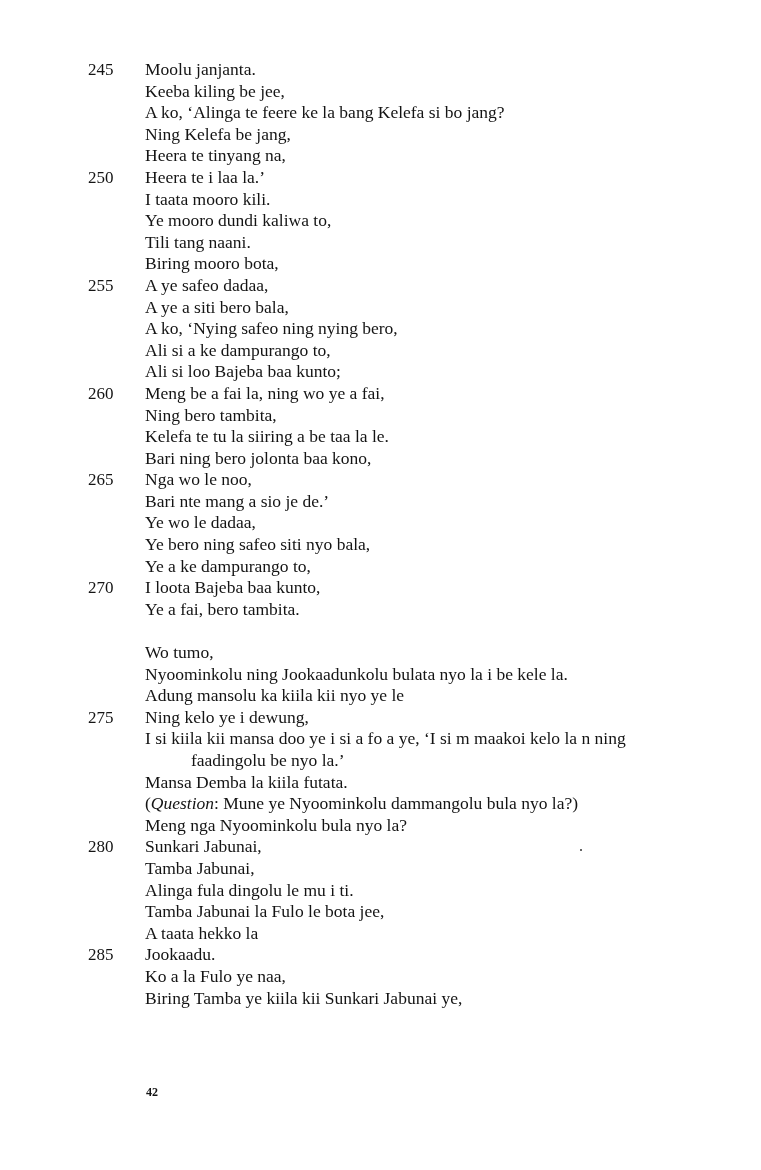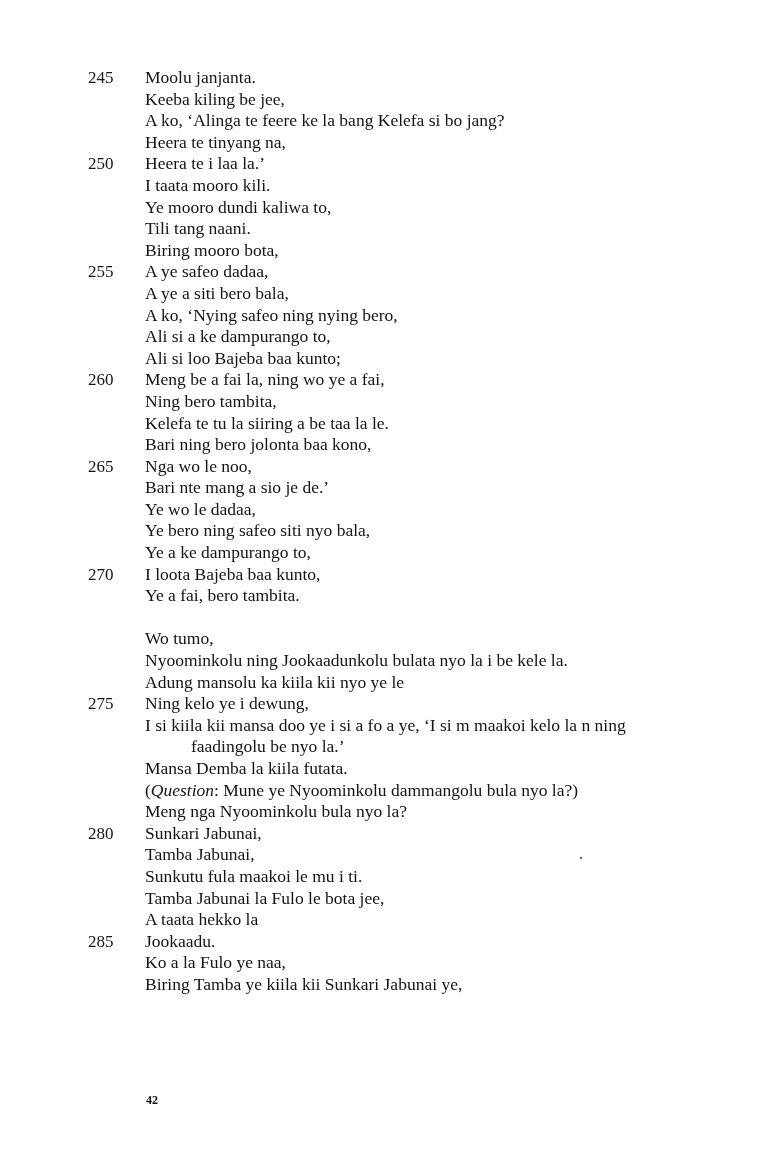--- a/index.html
+++ b/index.html
@@ -11,21 +11,21 @@
       width: 761px;
       height: 1170px;
       position: relative;
       overflow: hidden;
       font-family: "Liberation Serif", "DejaVu Serif", serif;
       color: #141414;
     }
     .page {
       position: absolute;
       left: 0;
-      top: 16px;
+      top: 8px;
       width: 761px;
       height: 1112px;
     }
     .verse {
       position: absolute;
       left: 88px;
       top: 51px;
       width: 640px;
     }
     .line {
@@ -89,20 +89,24 @@
       <div class="line">
         <span class="lnum"></span>
         <span class="ltext"><span></span><em></em><span>Keeba kiling be jee,</span></span>
       </div>
       <div class="line">
         <span class="lnum"></span>
         <span class="ltext"><span></span><em></em><span>A ko, ‘Alinga te feere ke la bang Kelefa si bo jang?</span></span>
       </div>
       <div class="line">
         <span class="lnum"></span>
+        <span class="ltext"><span></span><em></em><span>Ning Kelefa be jang,</span></span>
+      </div>
+      <div class="line">
+        <span class="lnum"></span>
         <span class="ltext"><span></span><em></em><span>Heera te tinyang na,</span></span>
       </div>
       <div class="line">
         <span class="lnum">250</span>
         <span class="ltext"><span></span><em></em><span>Heera te i laa la.’</span></span>
       </div>
       <div class="line">
         <span class="lnum"></span>
         <span class="ltext"><span></span><em></em><span>I taata mooro kili.</span></span>
       </div>
@@ -225,21 +229,21 @@
       <div class="line">
         <span class="lnum">280</span>
         <span class="ltext"><span></span><em></em><span>Sunkari Jabunai,</span></span>
       </div>
       <div class="line">
         <span class="lnum"></span>
         <span class="ltext"><span></span><em></em><span>Tamba Jabunai,</span></span>
       </div>
       <div class="line">
         <span class="lnum"></span>
-        <span class="ltext"><span></span><em></em><span>Sunkutu fula maakoi le mu i ti.</span></span>
+        <span class="ltext"><span></span><em></em><span>Alinga fula dingolu le mu i ti.</span></span>
       </div>
       <div class="line">
         <span class="lnum"></span>
         <span class="ltext"><span></span><em></em><span>Tamba Jabunai la Fulo le bota jee,</span></span>
       </div>
       <div class="line">
         <span class="lnum"></span>
         <span class="ltext"><span></span><em></em><span>A taata hekko la</span></span>
       </div>
       <div class="line">

